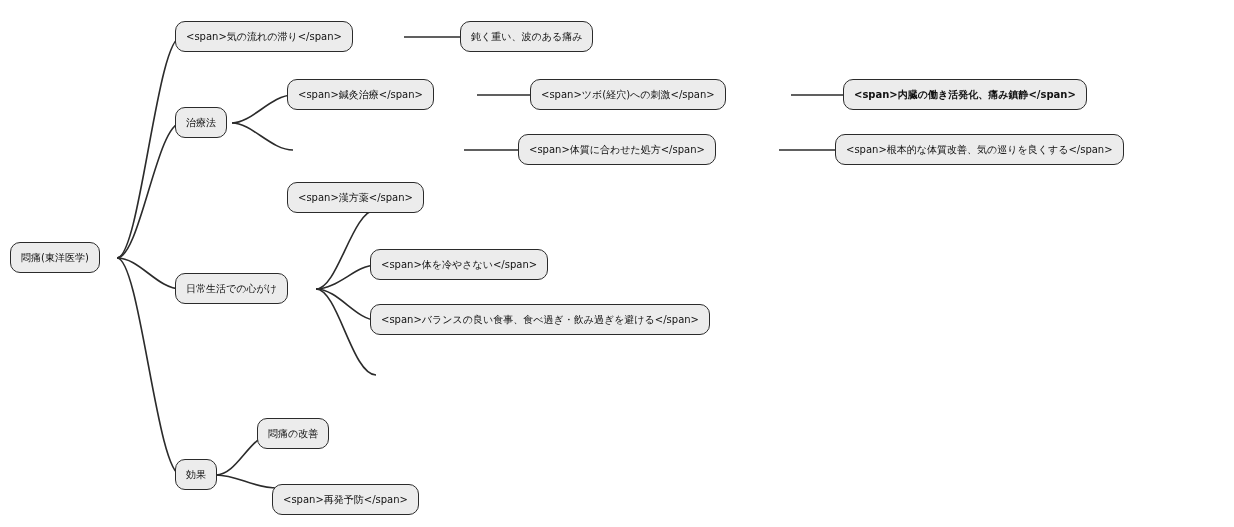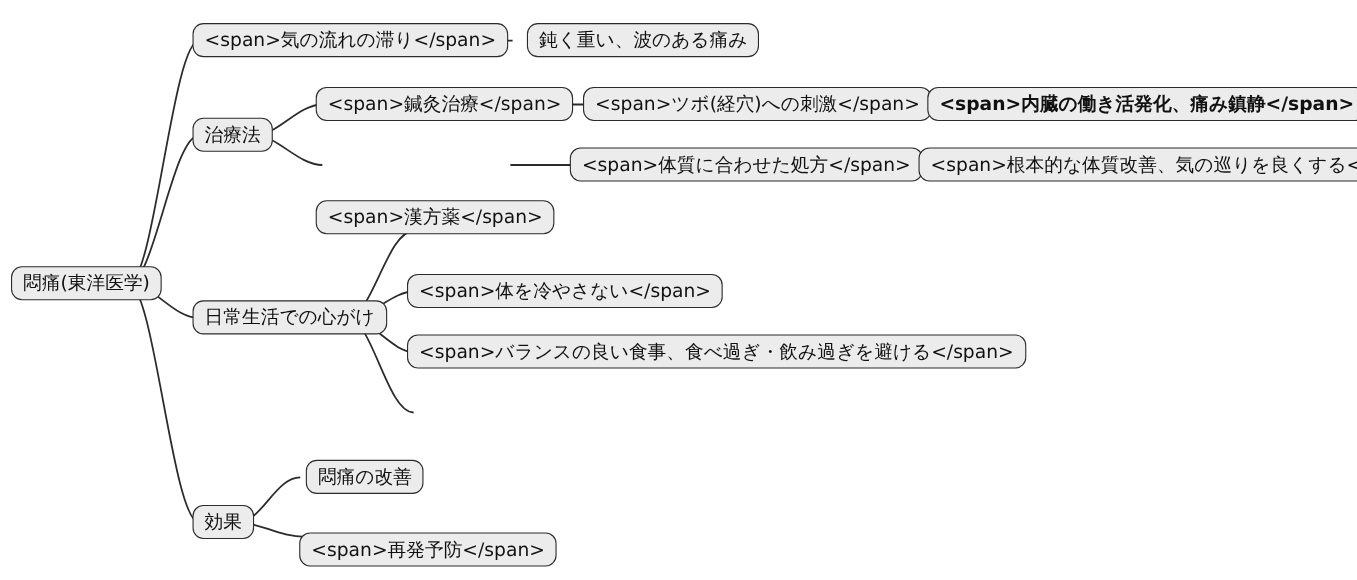--- a/index.html
+++ b/index.html
@@ -30,21 +30,21 @@
     position: absolute;
     z-index: 2;
     height: 31px;
     box-sizing: border-box;
     display: flex;
     align-items: center;
     padding: 12px 10px;
     background: #ececec;
     border: 1.5px solid #2b2b2b;
     border-radius: 10px;
-    font-size: 17px;
+    font-size: 10px;
     color: #111111;
     white-space: nowrap;
   }
 </style>
 </head>
 <body>
 
 <div class="canvas">
 
   <svg class="edges" width="1234" height="527" viewBox="0 0 1234 527">
@@ -63,31 +63,31 @@
     <path d="M316,289 C338,289 356,265 376,265"></path>
     <path d="M316,289 C338,289 356,320 376,320"></path>
     <path d="M316,289 C338,289 352,375 376,375"></path>
     <path d="M216,475 C238,475 250,434 273,434"></path>
     <path d="M216,475 C238,475 252,488 278,488"></path>
   </svg>
 
   <div class="node" style="left:10px;  top:242px;">悶痛(東洋医学)</div>
 
   <div class="node" style="left:175px; top:21px;">&lt;span&gt;気の流れの滞り&lt;/span&gt;</div>
-  <div class="node" style="left:460px; top:21px;margin-left:19px;">鈍く重い、波のある痛み</div>
+  <div class="node" style="left:460px; top:21px;">鈍く重い、波のある痛み</div>
 
   <div class="node" style="left:175px; top:107px;">治療法</div>
   <div class="node" style="left:287px; top:79px;">&lt;span&gt;鍼灸治療&lt;/span&gt;</div>
   <div class="node" style="left:530px; top:79px;">&lt;span&gt;ツボ(経穴)への刺激&lt;/span&gt;</div>
   <div class="node" style="left:843px; top:79px;font-weight:bold;">&lt;span&gt;内臓の働き活発化、痛み鎮静&lt;/span&gt;</div>
   <div class="node" style="left:287px; top:134px;margin-top:48px;">&lt;span&gt;漢方薬&lt;/span&gt;</div>
   <div class="node" style="left:518px; top:134px;">&lt;span&gt;体質に合わせた処方&lt;/span&gt;</div>
   <div class="node" style="left:835px; top:134px;">&lt;span&gt;根本的な体質改善、気の巡りを良くする&lt;/span&gt;</div>
 
   <div class="node" style="left:175px; top:273px;">日常生活での心がけ</div>
   <div class="node" style="left:370px; top:249px;">&lt;span&gt;体を冷やさない&lt;/span&gt;</div>
   <div class="node" style="left:370px; top:304px;">&lt;span&gt;バランスの良い食事、食べ過ぎ・飲み過ぎを避ける&lt;/span&gt;</div>
 
   <div class="node" style="left:175px; top:459px;">効果</div>
-  <div class="node" style="left:278px; top:418px;">悶痛の改善</div>
+  <div class="node" style="left:257px; top:418px;">悶痛の改善</div>
   <div class="node" style="left:272px; top:472px;margin-top:12px;">&lt;span&gt;再発予防&lt;/span&gt;</div>
 
 </div>
 
 </body></html>

